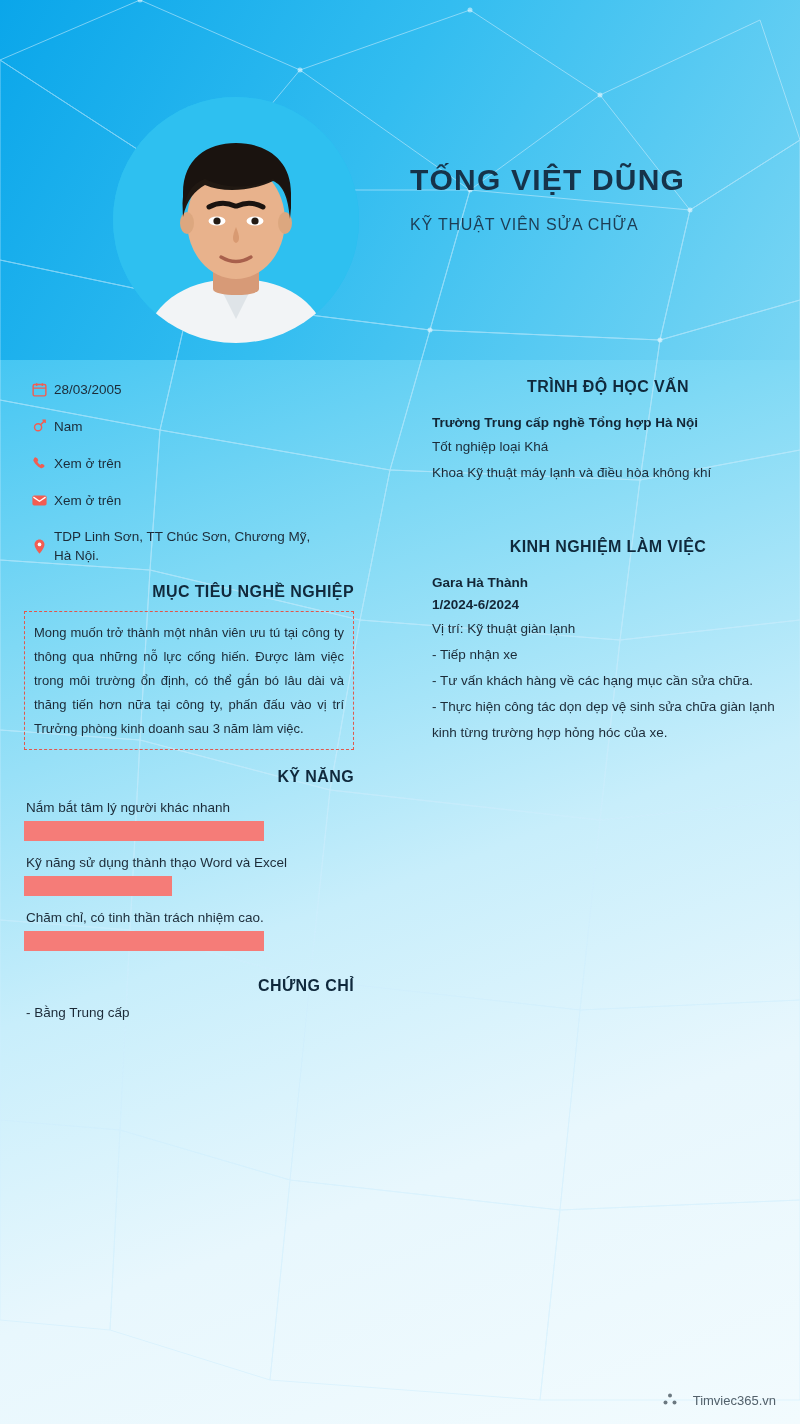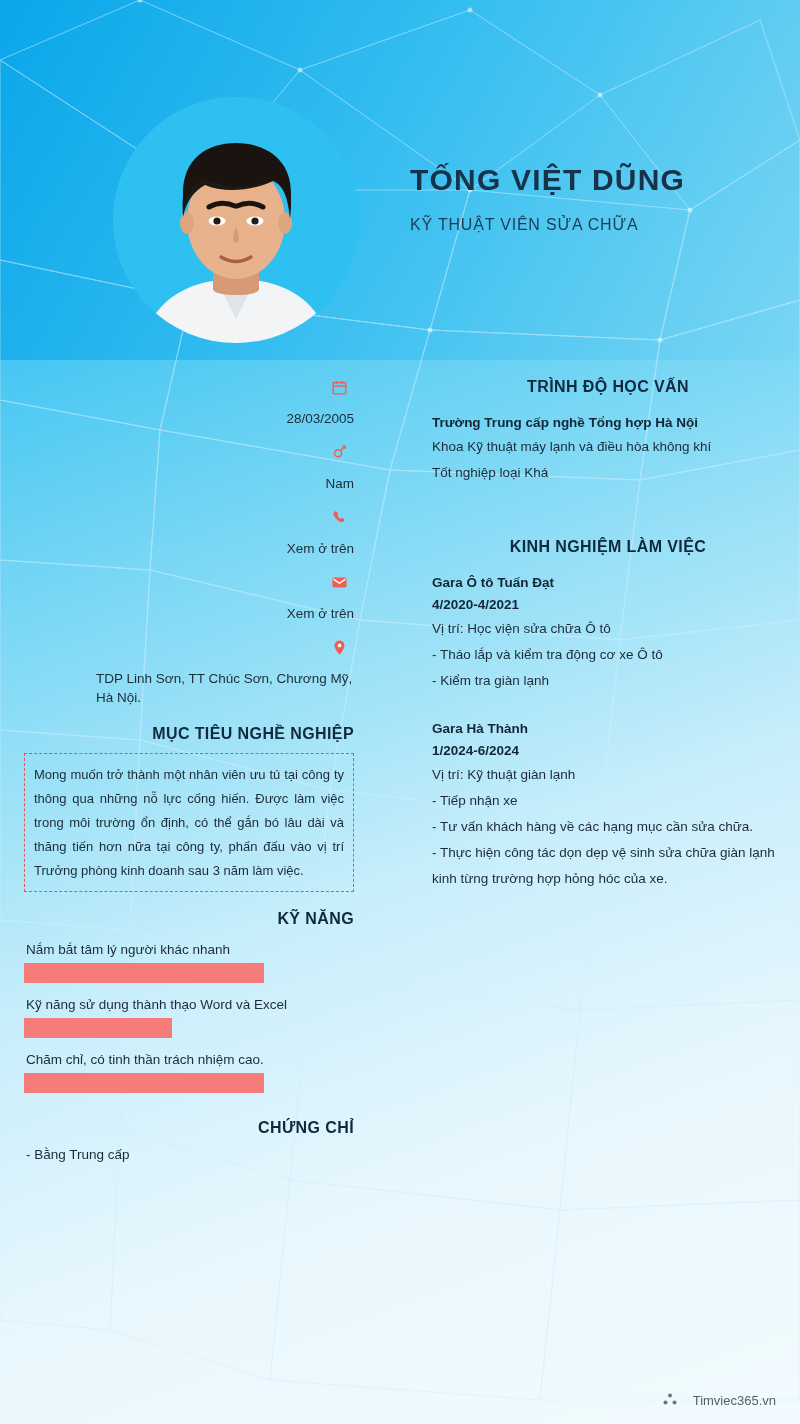--- a/index.html
+++ b/index.html
@@ -61,24 +61,23 @@
   }
 
   
   .left-col {
     position: absolute;
     left: 24px; top: 378px;
     width: 330px;
   }
   .info-row {
     display: flex;
-    align-items: flex-end;
+    align-items: center;
     margin-bottom: 15px;
     min-height: 22px;
-    flex-direction: column;
   }
   .info-icon {
     width: 30px;
     flex: 0 0 30px;
     display: flex;
     align-items: flex-start;
     justify-content: center;
     padding-top: 1px;
   }
   .info-icon svg { display: block; }
@@ -330,35 +329,28 @@
 
     <div class="sec-title" style="margin-top:26px;">CHỨNG CHỈ</div>
     <div class="cert-item">- Bằng Trung cấp</div>
   </div>
 
   <div class="right-col">
 
     <div class="r-sec-title">TRÌNH ĐỘ HỌC VẤN</div>
     <div style="margin-left:12px;">
       <div class="edu-strong">Trường Trung cấp nghề Tổng hợp Hà Nội</div>
+      <div class="edu-line">Tốt nghiệp loại Khá</div>
       <div class="edu-line">Khoa Kỹ thuật máy lạnh và điều hòa không khí</div>
-      <div class="edu-line">Tốt nghiệp loại Khá</div>
     </div>
 
     <div class="r-sec-title second">KINH NGHIỆM LÀM VIỆC</div>
 
     <div style="margin-left:12px;">
 
-      <div class="exp-block">
-        <div class="exp-strong">Gara Ô tô Tuấn Đạt</div>
-        <div class="exp-strong">4/2020-4/2021</div>
-        <div class="exp-line">Vị trí: Học viện sửa chữa Ô tô</div>
-        <div class="exp-line">- Tháo lắp và kiểm tra động cơ xe Ô tô</div>
-        <div class="exp-line">- Kiểm tra giàn lạnh</div>
-      </div>
 
       <div class="exp-block">
         <div class="exp-strong">Gara Hà Thành</div>
         <div class="exp-strong">1/2024-6/2024</div>
         <div class="exp-line">Vị trí: Kỹ thuật giàn lạnh</div>
         <div class="exp-line">- Tiếp nhận xe</div>
         <div class="exp-line">- Tư vấn khách hàng về các hạng mục cần sửa chữa.</div>
         <div class="exp-line">- Thực hiện công tác dọn dẹp vệ sinh sửa chữa giàn lạnh kinh từng trường hợp hỏng hóc của xe.</div>
       </div>
 

